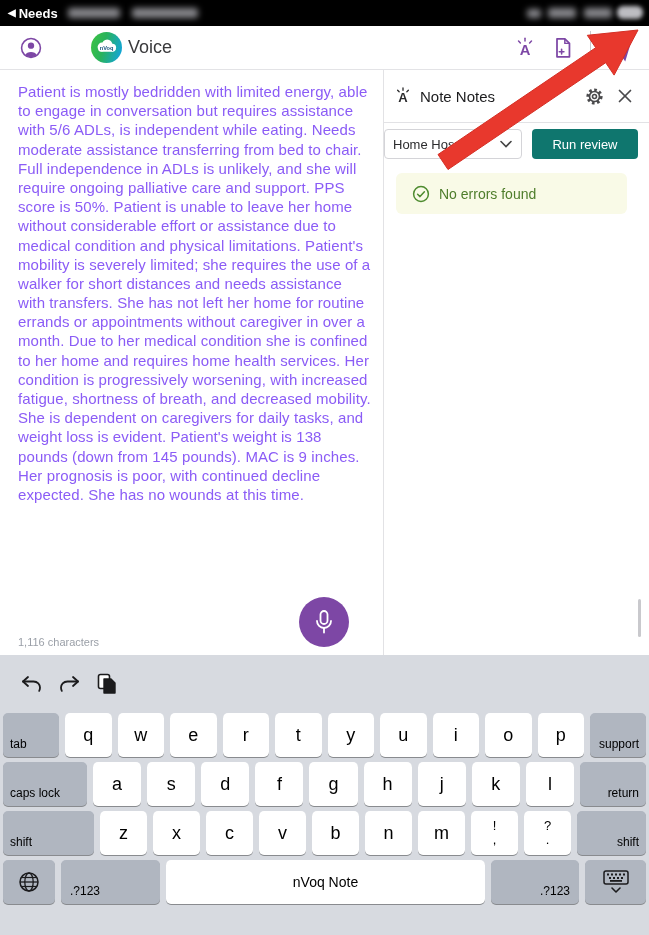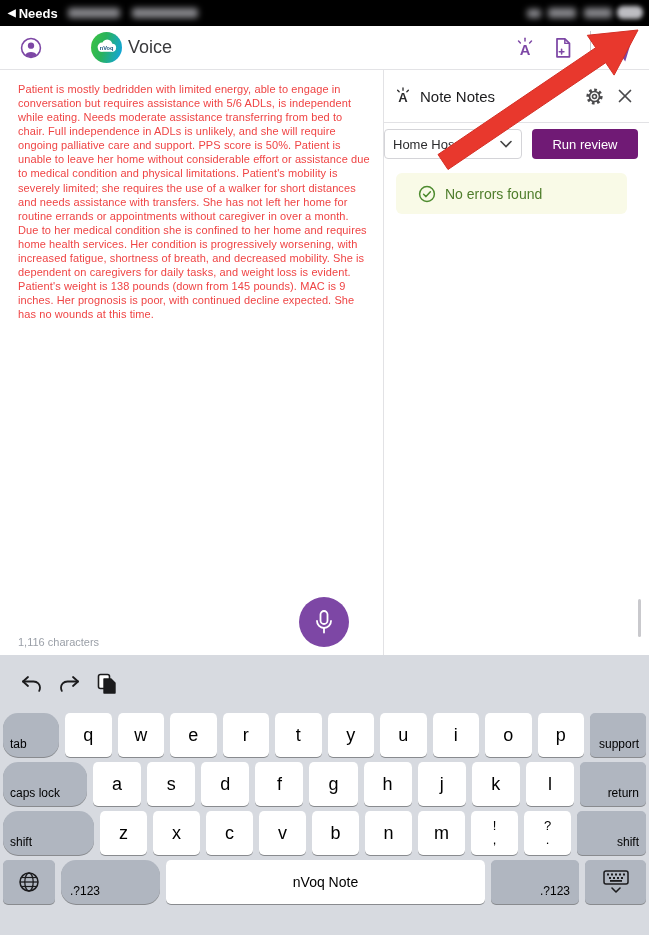--- a/index.html
+++ b/index.html
@@ -27,53 +27,53 @@
   .brand { display:flex; align-items:center; gap:6px; margin-left:46px; }
   .logo { width:31px; height:31px; border-radius:50%; background:linear-gradient(105deg,#3ec441 0%,#29b25c 42%,#0fa3ec 100%); position:relative; }
   .brand-name { font-size:18px; color:#3a3a3c; }
   .tb-right { margin-left:auto; display:flex; align-items:center; margin-right:10px; }
   .tb-icon { width:30px; height:30px; display:flex; align-items:center; justify-content:center; margin:0 4px; }
   .tb-divider { width:1px; height:34px; background:#c9c9cd; margin:0 8px; }
   .send-wrap { width:40px; height:38px; display:flex; align-items:center; justify-content:center; }
 
   
   .editor { position:absolute; top:70px; left:0; width:383px; height:585px; background:#fff; }
-  .editor-text { position:absolute; top:12px; left:18px; width:353px; font-size:11px; line-height:1.28;
-    color:#ef4444; letter-spacing:.1px; }
+  .editor-text { position:absolute; top:12px; left:18px; width:353px; font-size:15px; line-height:1.28;
+    color:#8b5cf6; letter-spacing:.1px; }
   .char-count { position:absolute; left:18px; bottom:7px; font-size:11px; color:#9a9fa7; }
   .mic-btn { position:absolute; right:34px; bottom:8px; width:50px; height:50px; border-radius:50%;
     background:#7d47a5; border:none; display:flex; align-items:center; justify-content:center; }
 
   
   .panel { position:absolute; top:70px; left:383px; width:266px; height:585px; background:#fff; border-left:1px solid #e2e2e5; }
   .panel-header { height:53px; display:flex; align-items:center; padding:0 14px 0 9px; border-bottom:1px solid #e2e2e5; }
   .panel-title { font-size:15px; color:#1c1c1e; margin-left:7px; font-weight:400; }
   .panel-header .spacer { flex:1; }
   .icon-btn { background:none; border:none; display:flex; align-items:center; justify-content:center; padding:3px; }
   .panel-controls { display:flex; align-items:center; margin-top:6px; }
   .dropdown { width:138px; height:30px; background:#fff; border:1px solid #d4d4d8; border-radius:4px;
     display:flex; align-items:center; justify-content:space-between; padding:0 9px 0 8px; font-size:13px; color:#2c2c2e; }
   .dd-value { white-space:nowrap; overflow:hidden; }
-  .run-btn { margin-left:10px; width:106px; height:30px; background:#701a75; color:#fff; border:none;
+  .run-btn { margin-left:10px; width:106px; height:30px; background:#0f766e; color:#fff; border:none;
     border-radius:4px; font-size:13px; font-family:inherit; }
   .msg-box { margin:14px 22px 0 12px; height:41px; background:#f9fae7; border-radius:6px;
-    display:flex; align-items:center; padding-left:22px; gap:9px; }
+    display:flex; align-items:center; padding-left:16px; gap:9px; }
   .msg-text { font-size:14px; color:#4e7d2b; }
   .panel-scrollbar { position:absolute; right:8px; bottom:18px; width:3px; height:38px; background:#c9c9cd; border-radius:2px; }
 
   
   .keyboard { position:absolute; top:655px; left:0; right:0; bottom:0; background:#d7dae0; }
   .kstrip { height:58px; display:flex; align-items:center; padding-left:19px; gap:13px; }
   .kstrip .icon-btn { padding:0; }
   .krow { display:flex; gap:6px; padding:0 3px; height:44px; margin-bottom:5px; }
   .key { flex:1; background:#fff; border:none; border-radius:5px; box-shadow:0 1px 0 #898b8f;
     display:flex; align-items:center; justify-content:center; font-size:18px; color:#000;
     font-family:inherit; }
   .key.mod { background:#b0b6c0; flex:none; font-size:12px; color:#000; }
-  .mod.bl { align-items:flex-end; justify-content:flex-start; padding:0 0 6px 7px;border-radius:15px; }
+  .mod.bl { align-items:flex-end; justify-content:flex-start; padding:0 0 6px 7px; }
   .mod.br { align-items:flex-end; justify-content:flex-end; padding:0 7px 6px 0; }
   .key.punct { flex-direction:column; font-size:13px; line-height:14px; }
   .key.space { font-size:14px; }
   .w-tab{width:56px} .w-del{width:56px} .w-caps{width:84px} .w-ret{width:66px}
   .w-shl{width:91px} .w-shr{width:69px} .w-globe{width:52px} .w-num1{width:99px}
   .w-num2{width:88px} .w-hide{width:61px}
   .w-num1.bl { align-items:flex-end; justify-content:flex-start; padding:0 0 6px 9px; }
   .w-num2.br { align-items:flex-end; justify-content:flex-end; padding:0 9px 6px 0; }
 
   

